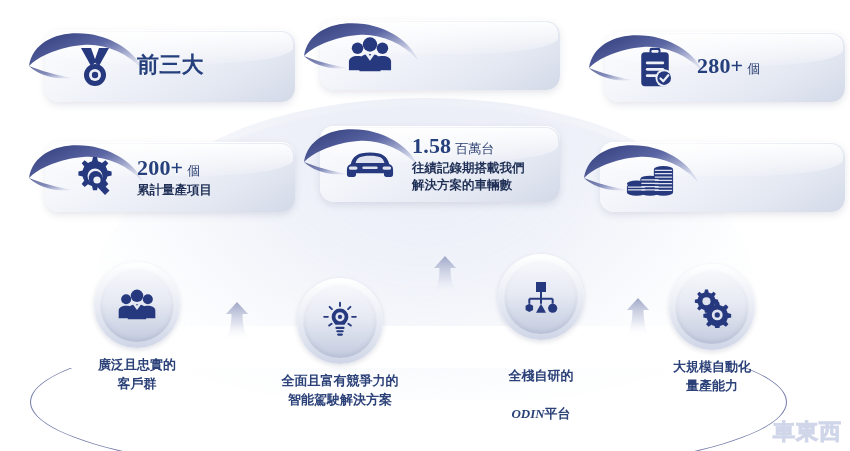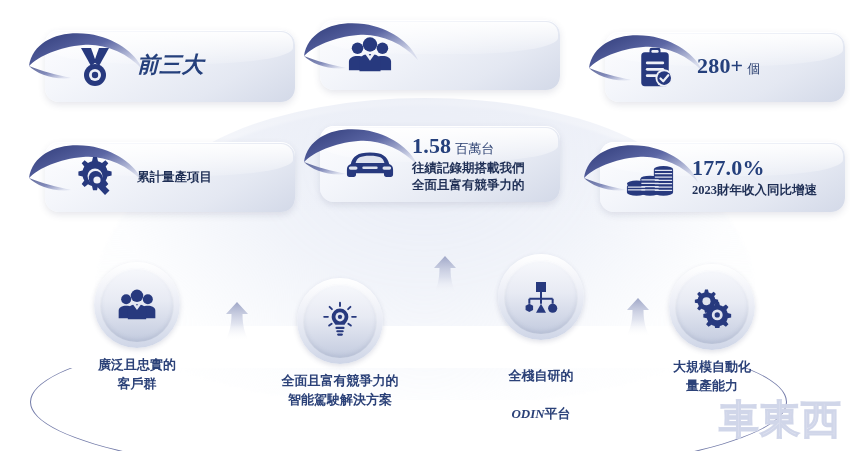--- a/index.html
+++ b/index.html
@@ -215,40 +215,40 @@
     pointer-events: none;
   }
 
   
   .watermark {
     position: absolute;
     right: 8px;
     bottom: 4px;
     font-family: "Liberation Sans", "DejaVu Sans", sans-serif;
     font-weight: bold;
-    font-size: 40px;
+    font-size: 22px;
     letter-spacing: 1px;
     color: rgba(222,226,240,0.95);
     -webkit-text-stroke: 1px rgba(206,212,232,0.9);
     user-select: none;
     pointer-events: none;
   }
 </style>
 </head>
 <body>
 
 <div id="stage">
 
   <div class="bg-dome"></div>
   <div class="bg-dome2"></div>
   <div class="bg-ellipse"></div>
   <div class="bg-ellipse-mask"></div>
   <div class="bg-ellipse-mask2"></div>
 
-  <div class="card" style="left:45px; top:30px; width:250px; height:72px;font-style:italic;">
+  <div class="card" style="left:45px; top:30px; width:250px; height:72px;">
     <div class="card-inner">
       <div class="card-gloss"></div>
     </div>
     <svg class="swoosh" viewBox="0 0 118 62">
       <defs>
         <linearGradient id="sw1" x1="0" y1="0" x2="1" y2="0.7">
           <stop offset="0%" stop-color="#2e3a78"></stop>
           <stop offset="55%" stop-color="#5b66a4"></stop>
           <stop offset="100%" stop-color="#d8dcec"></stop>
         </linearGradient>
@@ -352,20 +352,23 @@
     </svg>
     <div class="card-icon">
       <svg viewBox="0 0 48 48" width="48" height="48">
         <path d="M22 4 l4 0 1 4.2 a14 14 0 0 1 4 1.7 l3.4-2.6 2.9 2.9 -2.6 3.4 a14 14 0 0 1 1.7 4 l4.2 1 0 4 -4.2 1 a14 14 0 0 1 -1.7 4 l2.6 3.4 -2.9 2.9 -3.4-2.6 a14 14 0 0 1 -4 1.7 l-1 4.2 -4 0 -1-4.2 a14 14 0 0 1 -4-1.7 l-3.4 2.6 -2.9-2.9 2.6-3.4 a14 14 0 0 1 -1.7-4 l-4.2-1 0-4 4.2-1 a14 14 0 0 1 1.7-4 l-2.6-3.4 2.9-2.9 3.4 2.6 a14 14 0 0 1 4-1.7 z" fill="#27397e"></path>
         <circle cx="24" cy="23" r="7.5" fill="#eef0f7"></circle>
         <path d="M31 28 a7 7 0 1 0 -6.5 4 L34 42 l4.5-4.5 -9.5-9.5 z" fill="#27397e"></path>
         <circle cx="26" cy="27" r="3.6" fill="#eef0f7"></circle>
       </svg>
     </div>
     <div class="card-text">
+      <div class="stat-line">
+        <span class="stat-value">200+</span><span class="stat-unit">個</span>
+      </div>
       <div class="stat-desc">累計量產項目</div>
     </div>
   </div>
 
   <div class="card" style="left:320px; top:126px; width:240px; height:76px;">
     <div class="card-inner">
       <div class="card-gloss"></div>
     </div>
     <svg class="swoosh" viewBox="0 0 118 62">
       <defs>
@@ -385,21 +388,21 @@
         <rect x="4" y="22.5" width="9" height="3.4" rx="1.7" fill="#dfe3ef"></rect>
         <rect x="39" y="22.5" width="9" height="3.4" rx="1.7" fill="#dfe3ef"></rect>
         <rect x="18" y="22.5" width="16" height="2.8" rx="1.4" fill="#dfe3ef"></rect>
       </svg>
     </div>
     <div class="card-text">
       <div class="stat-line">
         <span class="stat-value">1.58</span><span class="stat-unit">百萬台</span>
       </div>
       <div class="stat-desc">往績記錄期搭載我們
-全面且富有競爭力的</div>
+解決方案的車輛數</div>
     </div>
   </div>
 
   <div class="card" style="left:600px; top:142px; width:245px; height:70px;">
     <div class="card-inner">
       <div class="card-gloss"></div>
     </div>
     <svg class="swoosh" viewBox="0 0 118 62">
       <defs>
         <linearGradient id="sw6" x1="0" y1="0" x2="1" y2="0.7">
@@ -429,26 +432,20 @@
           <rect x="30" y="14" width="20" height="24"></rect>
           <ellipse cx="40" cy="38" rx="10" ry="3.4"></ellipse>
         </g>
         <g stroke="#dfe3ef" stroke-width="1.3">
           <path d="M3 32.5 h18 M3 35.5 h18"></path>
           <path d="M17 25 h18 M17 28.5 h18 M17 32 h18 M17 35.5 h18"></path>
           <path d="M31 15 h18 M31 18.5 h18 M31 22 h18 M31 25.5 h18 M31 29 h18 M31 32.5 h18 M31 36 h18"></path>
         </g>
       </svg>
     </div>
-    <div class="card-text">
-      <div class="stat-line">
-        <span class="stat-value">177.0%</span><span class="stat-unit"></span>
-      </div>
-      <div class="stat-desc">2023財年收入同比增速</div>
-    </div>
   </div>
 
   <svg class="arrow" style="left:224px; top:300px;" viewBox="0 0 26 42">
     <defs>
       <linearGradient id="ag1" x1="0" y1="0" x2="0" y2="1">
         <stop offset="0%" stop-color="#9aa2c4" stop-opacity="0.95"></stop>
         <stop offset="55%" stop-color="#c9cee2" stop-opacity="0.55"></stop>
         <stop offset="100%" stop-color="#ffffff" stop-opacity="0"></stop>
       </linearGradient>
     </defs>

